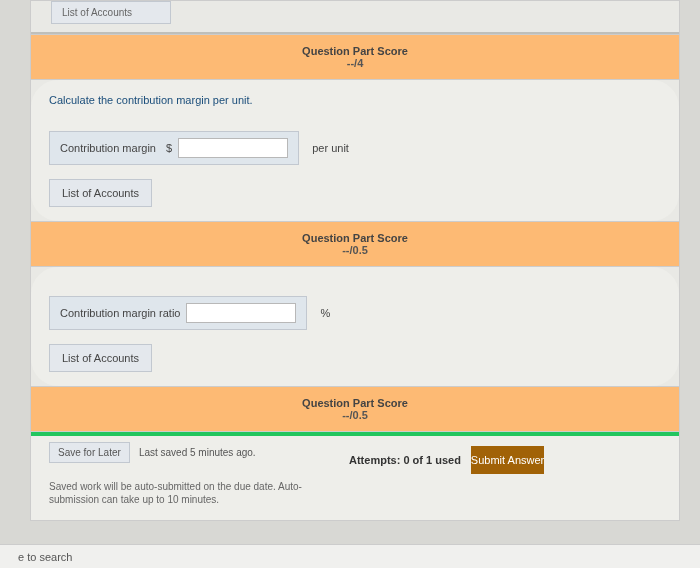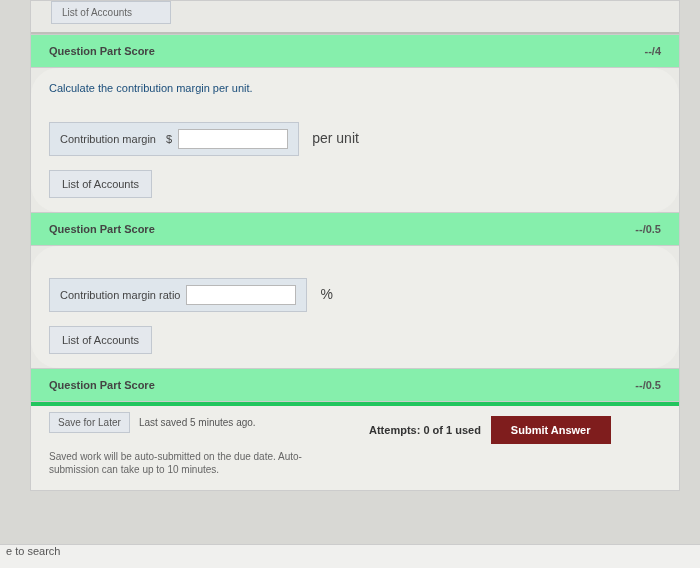--- a/index.html
+++ b/index.html
@@ -26,29 +26,30 @@
     font-size: 10px;
     color: #666;
     width: 120px;
   }
   .divider-dark {
     height: 2px;
     background: #bfbfba;
     margin: 0;
   }
   .score-bar {
-    background: #86efac;
+    background: #fdba74;
     padding: 10px 18px;
     display: flex;
-    justify-content: space-between;
+    justify-content: flex-end;
     align-items: center;
     font-size: 11px;
     color: #444;
     border-top: 1px solid #ccc;
     border-bottom: 1px solid #ccc;
+    flex-direction: column;
   }
   .score-bar .label { font-weight: bold; }
   .score-bar .score { color: #555; font-weight: bold; font-size: 11px; }
   .section-body {
     background: #eeeeea;
     padding: 14px 18px;
     border-radius: 27px;
   }
   .prompt {
     color: #1a4d7a;
@@ -71,21 +72,21 @@
     width: 110px;
     height: 20px;
     border: 1px solid #b8b8b8;
     background: #fff;
     padding: 2px 4px;
     font-size: 11px;
   }
   .unit-label {
     display: inline-block;
     margin-left: 10px;
-    font-size: 14px;
+    font-size: 11px;
     color: #444;
     margin-top: 26px;
   }
   .accounts-btn {
     background: #e4e8ed;
     border: 1px solid #c2c8d0;
     padding: 7px 12px;
     font-size: 11px;
     color: #444;
     margin-top: 14px;
@@ -117,46 +118,46 @@
     font-size: 10px;
     color: #666;
     margin-top: 22px;
     max-width: 300px;
     line-height: 1.3;
   }
   .footer-right {
     display: flex;
     align-items: center;
     gap: 10px;
-    margin-left: 20px;
   }
   .attempts {
     font-size: 11px;
     color: #333;
     font-weight: bold;
   }
   .submit-btn {
-    background: #7f1d1d;
+    background: #a16207;
     color: #fff;
     border: none;
-    padding: 8px 20px;
-    font-size: 11px;
-    font-weight: bold;
+    padding: 8px 0;
+    font-size: 11px;
+    font-weight: normal;
     cursor: pointer;
   }
   .taskbar {
     position: absolute;
     bottom: 0;
     left: 0;
     right: 0;
     height: 24px;
     background: #f0f0ee;
     border-top: 1px solid #ccc;
     display: flex;
-    padding-left: 6px;
+    align-items: center;
+    padding-left: 18px;
     font-size: 11px;
     color: #555;
   }
 </style>
 </head>
 <body>
 
 <div class="page">
   <div class="accounts-top">List of Accounts</div>
   <div class="divider-dark"></div>

